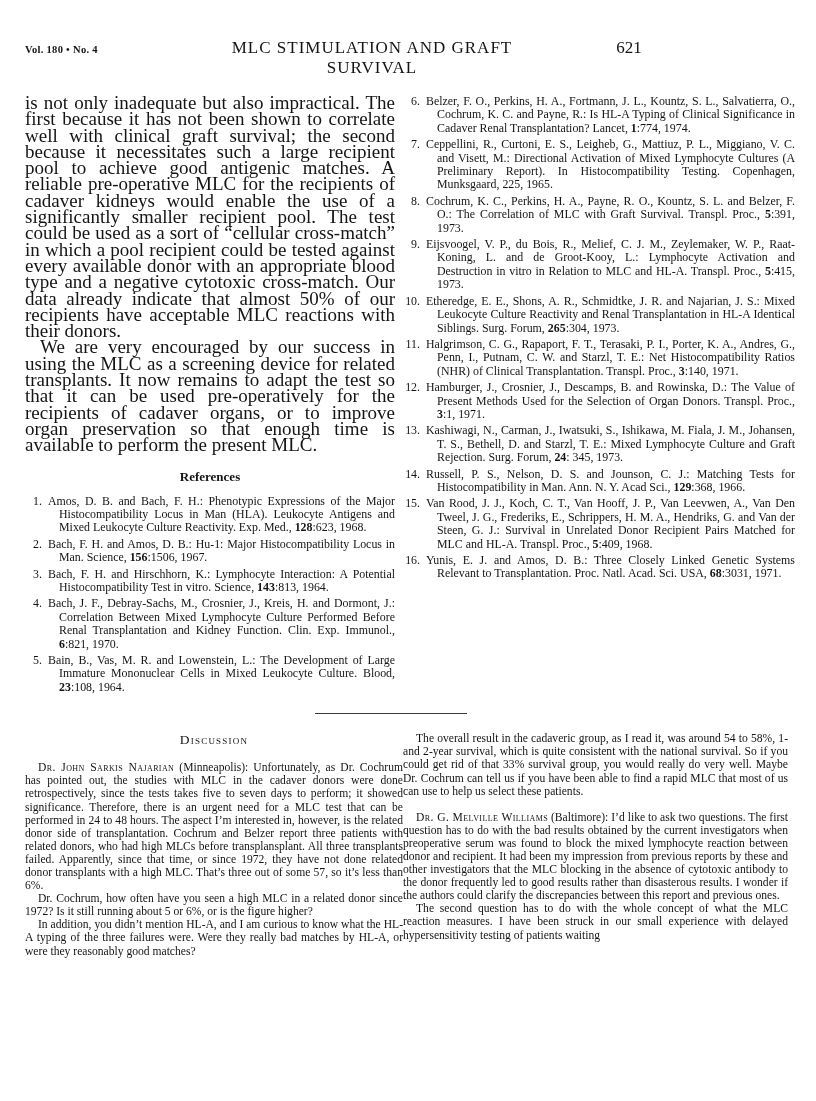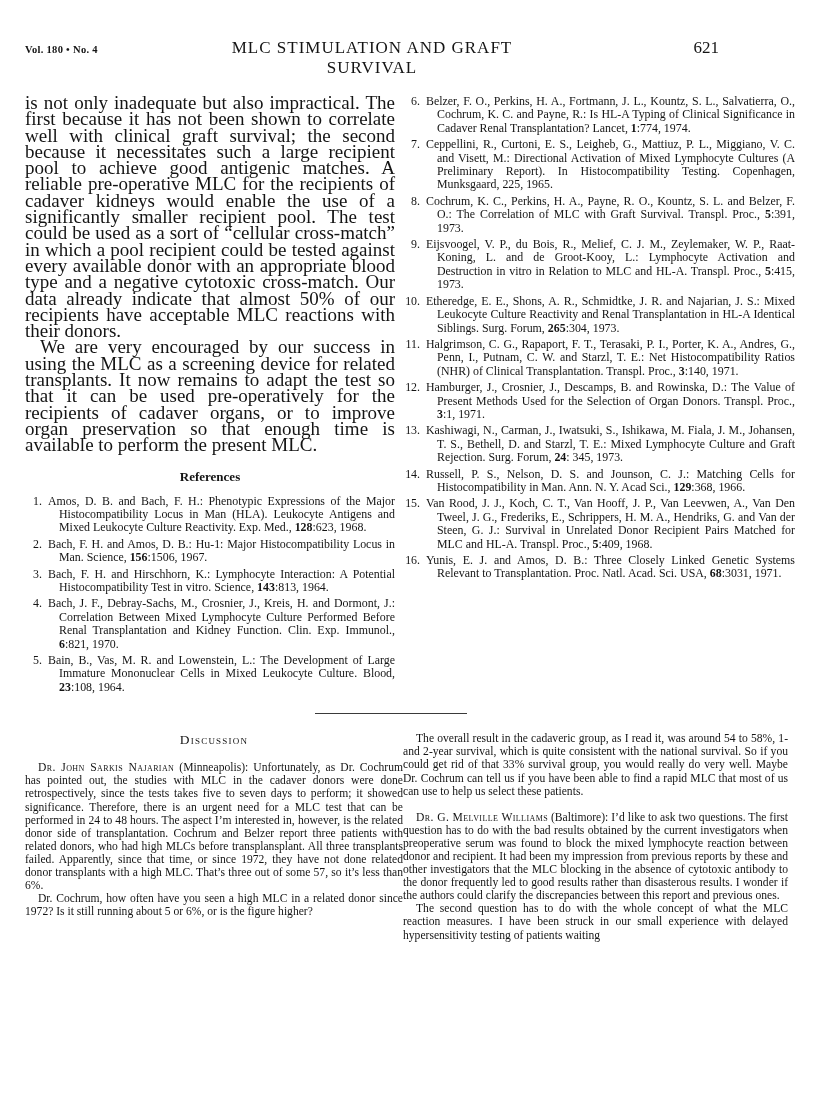--- a/index.html
+++ b/index.html
@@ -13,21 +13,21 @@
   .page {
     box-sizing:border-box;
     width:740px; height:1101px;
     padding:38px 21px 0 25px;
     position:relative;
   }
   
   .runhead { display:flex; align-items:baseline; margin-bottom:17px; }
   .runhead .vol { width:180px; font-size:10.5px; font-weight:bold; letter-spacing:.3px; }
   .runhead .jtitle { flex:1; text-align:center; font-size:17px; letter-spacing:1px; }
-  .runhead .pageno { width:180px; text-align:right; font-size:17px; }
+  .runhead .pageno { width:180px; text-align:center; font-size:17px; }
   
   .cols { display:flex; gap:8px; }
   .col-l { width:370px; flex:0 0 370px; }
   .col-r { width:392px; flex:0 0 392px; }
   
   .bodytext p {
     margin:0; font-size:19px; line-height:16.3px;
     text-align:justify;
   }
   .bodytext p.ind { text-indent:15px; }
@@ -98,35 +98,36 @@
     <div class="col-r">
       <div>
         <p class="ref"><span class="refnum">6.</span><span>Belzer, F. O., Perkins, H. A., Fortmann, J. L., Kountz, S. L., Salvatierra, O., Cochrum, K. C. and Payne, R.: Is HL-A Typing of Clinical Significance in Cadaver Renal Transplantation? Lancet, </span><b>1</b><span>:774, 1974.</span></p>
         <p class="ref"><span class="refnum">7.</span><span>Ceppellini, R., Curtoni, E. S., Leigheb, G., Mattiuz, P. L., Miggiano, V. C. and Visett, M.: Directional Activation of Mixed Lymphocyte Cultures (A Preliminary Report). In Histocompatibility Testing. Copenhagen, Munksgaard, 225, 1965.</span><b></b><span></span></p>
         <p class="ref"><span class="refnum">8.</span><span>Cochrum, K. C., Perkins, H. A., Payne, R. O., Kountz, S. L. and Belzer, F. O.: The Correlation of MLC with Graft Survival. Transpl. Proc., </span><b>5</b><span>:391, 1973.</span></p>
         <p class="ref"><span class="refnum">9.</span><span>Eijsvoogel, V. P., du Bois, R., Melief, C. J. M., Zeylemaker, W. P., Raat-Koning, L. and de Groot-Kooy, L.: Lymphocyte Activation and Destruction in vitro in Relation to MLC and HL-A. Transpl. Proc., </span><b>5</b><span>:415, 1973.</span></p>
         <p class="ref"><span class="refnum">10.</span><span>Etheredge, E. E., Shons, A. R., Schmidtke, J. R. and Najarian, J. S.: Mixed Leukocyte Culture Reactivity and Renal Transplantation in HL-A Identical Siblings. Surg. Forum, </span><b>265</b><span>:304, 1973.</span></p>
         <p class="ref"><span class="refnum">11.</span><span>Halgrimson, C. G., Rapaport, F. T., Terasaki, P. I., Porter, K. A., Andres, G., Penn, I., Putnam, C. W. and Starzl, T. E.: Net Histocompatibility Ratios (NHR) of Clinical Transplantation. Transpl. Proc., </span><b>3</b><span>:140, 1971.</span></p>
         <p class="ref"><span class="refnum">12.</span><span>Hamburger, J., Crosnier, J., Descamps, B. and Rowinska, D.: The Value of Present Methods Used for the Selection of Organ Donors. Transpl. Proc., </span><b>3</b><span>:1, 1971.</span></p>
         <p class="ref"><span class="refnum">13.</span><span>Kashiwagi, N., Carman, J., Iwatsuki, S., Ishikawa, M. Fiala, J. M., Johansen, T. S., Bethell, D. and Starzl, T. E.: Mixed Lymphocyte Culture and Graft Rejection. Surg. Forum, </span><b>24</b><span>: 345, 1973.</span></p>
-        <p class="ref"><span class="refnum">14.</span><span>Russell, P. S., Nelson, D. S. and Jounson, C. J.: Matching Cells for Histocompatibility in Man. Ann. N. Y. Acad Sci., </span><b>129</b><span>:368, 1966.</span></p>
+        <p class="ref"><span class="refnum">14.</span><span>Russell, P. S., Nelson, D. S. and Jounson, C. J.: Matching Tests for Histocompatibility in Man. Ann. N. Y. Acad Sci., </span><b>129</b><span>:368, 1966.</span></p>
         <p class="ref"><span class="refnum">15.</span><span>Van Rood, J. J., Koch, C. T., Van Hooff, J. P., Van Leevwen, A., Van Den Tweel, J. G., Frederiks, E., Schrippers, H. M. A., Hendriks, G. and Van der Steen, G. J.: Survival in Unrelated Donor Recipient Pairs Matched for MLC and HL-A. Transpl. Proc., </span><b>5</b><span>:409, 1968.</span></p>
         <p class="ref"><span class="refnum">16.</span><span>Yunis, E. J. and Amos, D. B.: Three Closely Linked Genetic Systems Relevant to Transplantation. Proc. Natl. Acad. Sci. USA, </span><b>68</b><span>:3031, 1971.</span></p>
       </div>
     </div>
   </div>
 
   <hr class="midrule">
 
   <div class="disc-cols disc">
 
     <div class="disc-l">
       <div class="disc-heading">Discussion</div>
       <p><span class="sc">Dr. John Sarkis Najarian</span><span> (Minneapolis): Unfortunately, as Dr. Cochrum has pointed out, the studies with MLC in the cadaver donors were done retrospectively, since the tests takes five to seven days to perform; it showed significance. Therefore, there is an urgent need for a MLC test that can be performed in 24 to 48 hours. The aspect I’m interested in, however, is the related donor side of transplantation. Cochrum and Belzer report three patients with related donors, who had high MLCs before transplansplant. All three transplants failed. Apparently, since that time, or since 1972, they have not done related donor transplants with a high MLC. That’s three out of some 57, so it’s less than 6%.</span></p>
       <p>Dr. Cochrum, how often have you seen a high MLC in a related donor since 1972? Is it still running about 5 or 6%, or is the figure higher?</p>
+      <p>In addition, you didn’t mention HL-A, and I am curious to know what the HL-A typing of the three failures were. Were they really bad matches by HL-A, or were they reasonably good matches?</p>
     </div>
 
     <div class="disc-r">
       <p>The overall result in the cadaveric group, as I read it, was around 54 to 58%, 1- and 2-year survival, which is quite consistent with the national survival. So if you could get rid of that 33% survival group, you would really do very well. Maybe Dr. Cochrum can tell us if you have been able to find a rapid MLC that most of us can use to help us select these patients.</p>
       <p class="gap-before"><span class="sc">Dr. G. Melville Williams</span><span> (Baltimore): I’d like to ask two questions. The first question has to do with the bad results obtained by the current investigators when preoperative serum was found to block the mixed lymphocyte reaction between donor and recipient. It had been my impression from previous reports by these and other investigators that the MLC blocking in the absence of cytotoxic antibody to the donor frequently led to good results rather than disasterous results. I wonder if the authors could clarify the discrepancies between this report and previous ones.</span></p>
       <p>The second question has to do with the whole concept of what the MLC reaction measures. I have been struck in our small experience with delayed hypersensitivity testing of patients waiting</p>
     </div>
   </div>
 
 </div>

